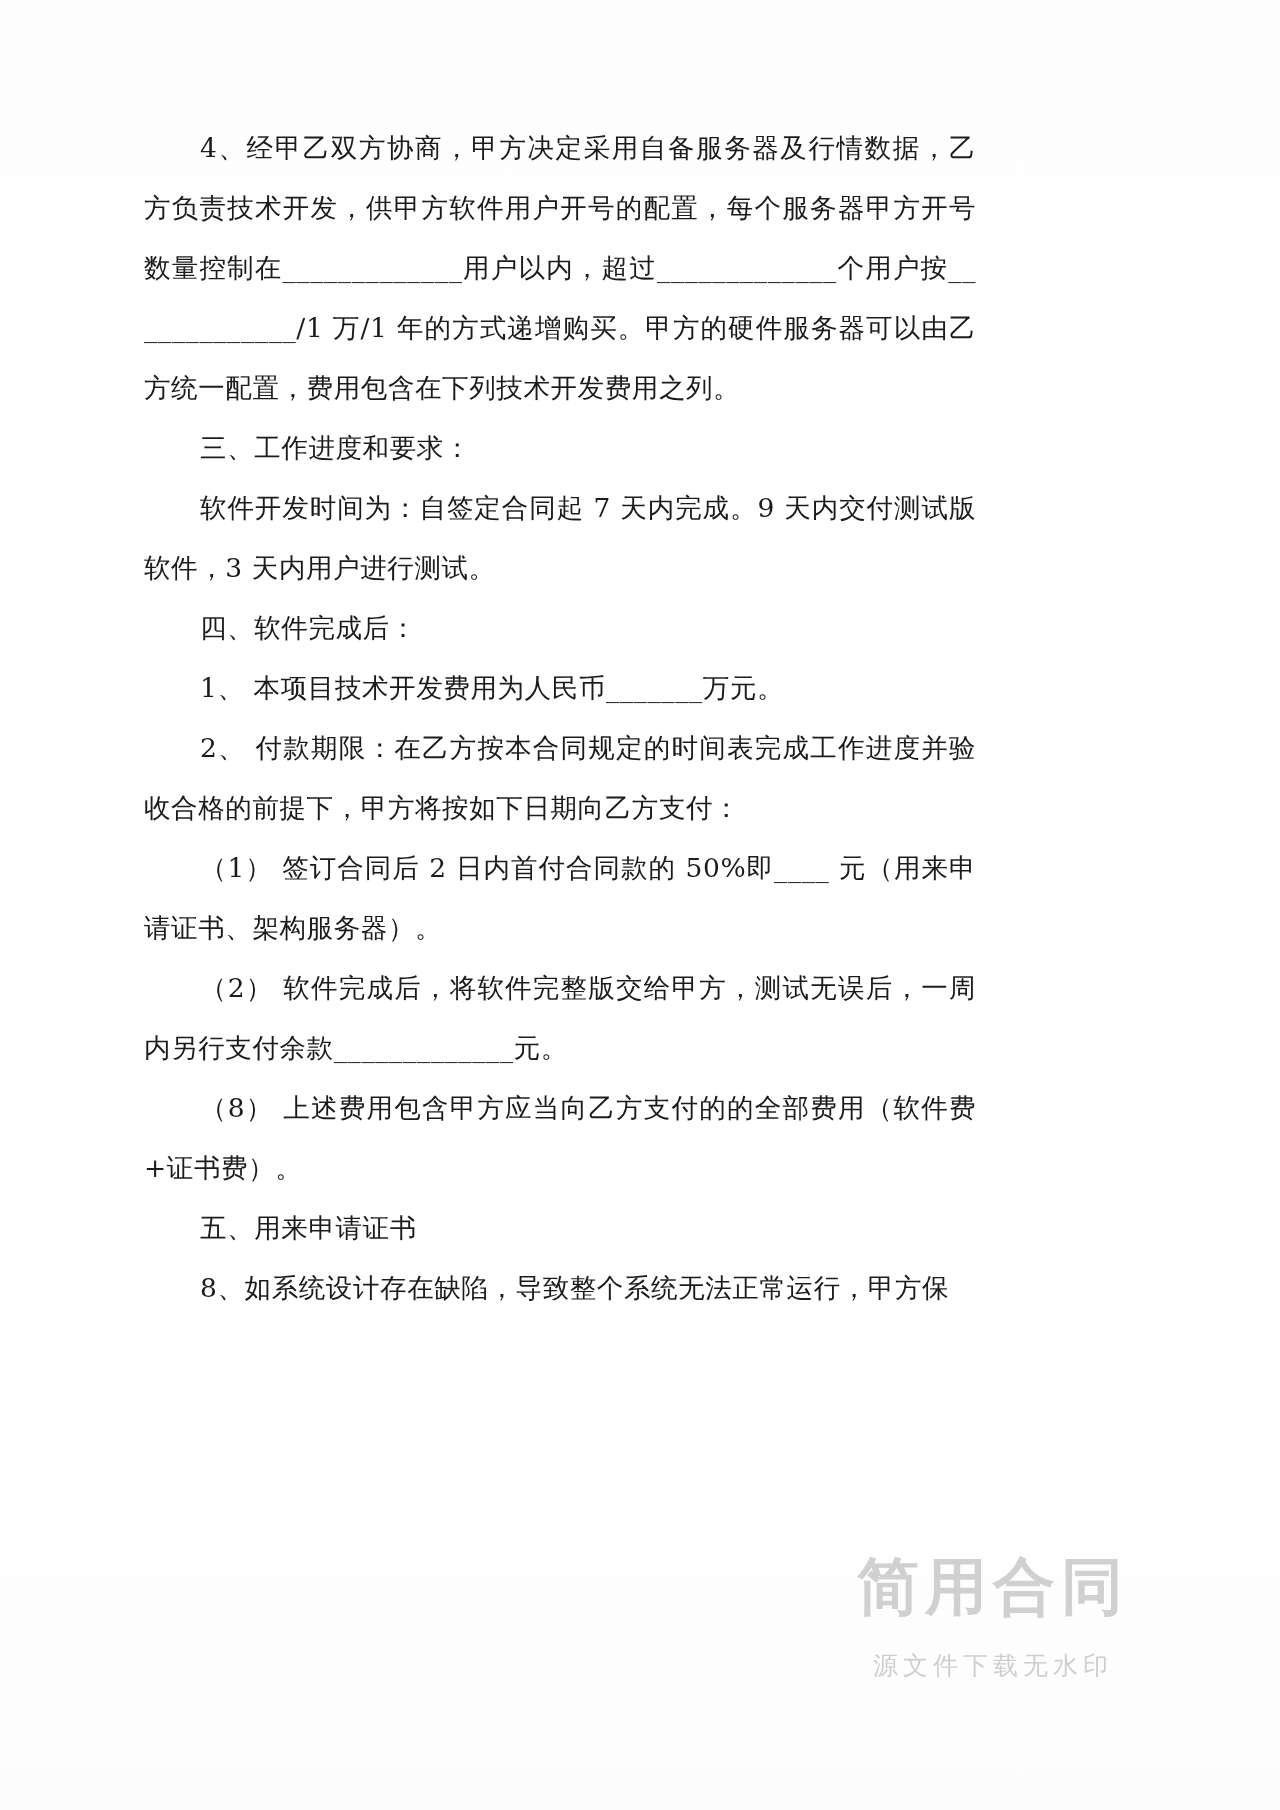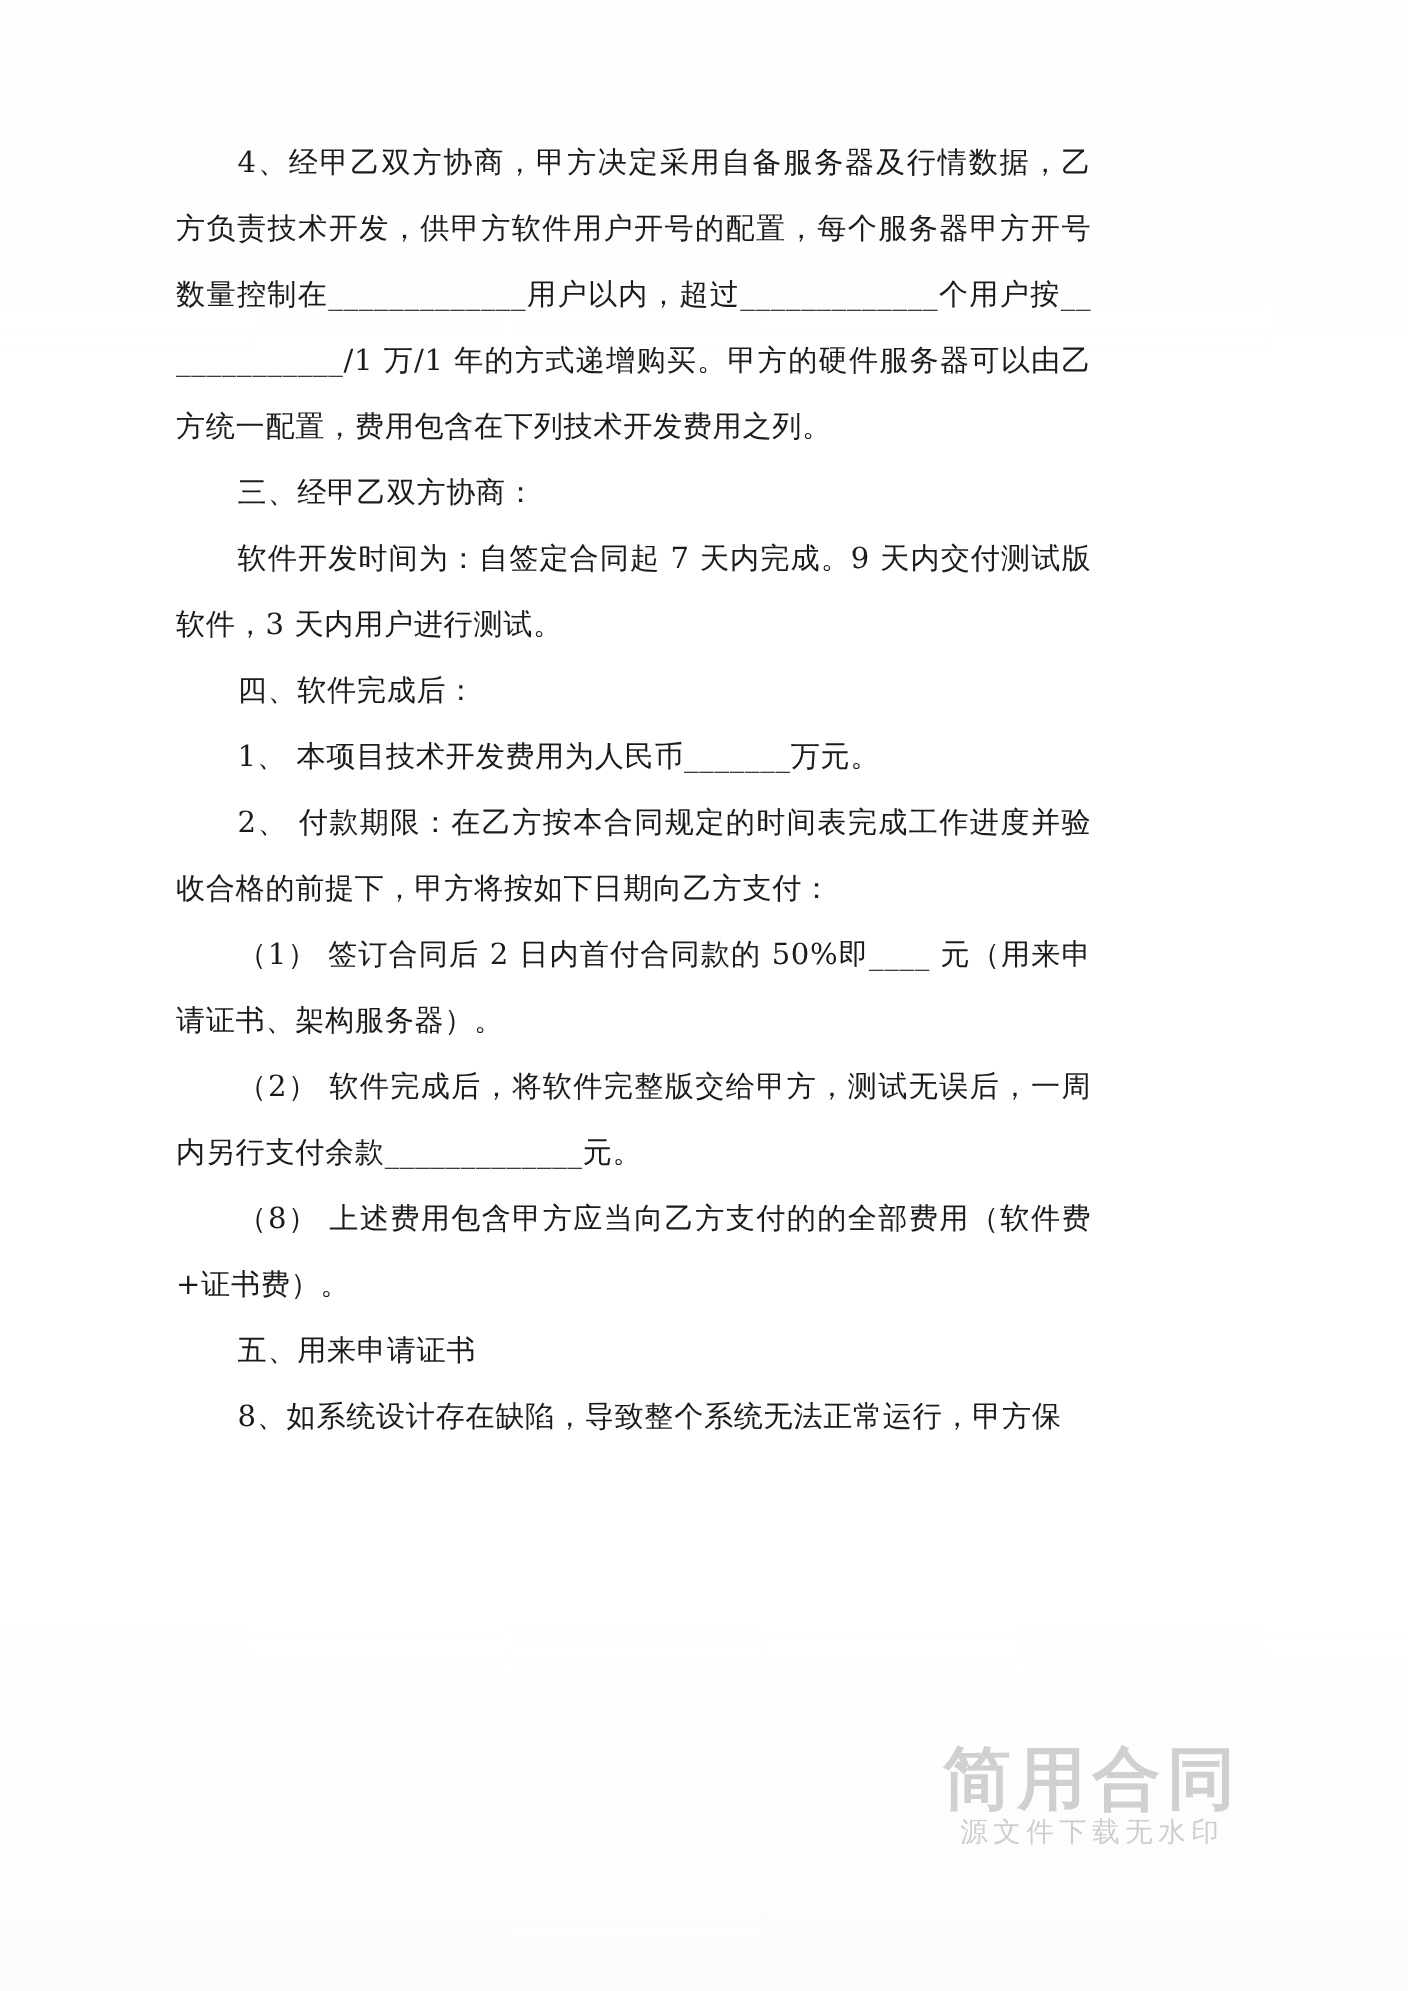--- a/index.html
+++ b/index.html
@@ -22,21 +22,21 @@
   
   .paper-texture {
     position: absolute;
     inset: 0;
     background:
       linear-gradient(180deg, #fdfdfd 0%, #ffffff 20%, #ffffff 80%, #fcfcfc 100%);
     pointer-events: none;
   }
   .content {
     position: absolute;
-    left: 160px;
+    left: 144px;
     top: 118px;
     width: 832px;
   }
   p.para {
     margin: 0 0 0 0;
     padding: 0;
     color: #1b1b1b;
     font-family: "DejaVu Serif", "Liberation Serif", serif;
     font-size: 26.5px;
     line-height: 60px;
@@ -64,37 +64,37 @@
     font-family: "DejaVu Sans", "Liberation Sans", sans-serif;
     font-weight: bold;
     font-size: 62px;
     letter-spacing: 6px;
     color: rgba(140,140,140,0.40);
     line-height: 1.05;
     white-space: nowrap;
     margin-top: 20px;
   }
   .wm-sub {
-    margin-top: 0;
+    margin-top: 30px;
     font-family: "DejaVu Sans", "Liberation Sans", sans-serif;
     font-size: 25px;
     letter-spacing: 5px;
     color: rgba(150,150,150,0.46);
     white-space: nowrap;
   }
 </style>
 </head>
 <body>
 
 <div class="page">
   <div class="paper-texture"></div>
 
   <div class="content">
     <p class="para indent">4、经甲乙双方协商，甲方决定采用自备服务器及行情数据，乙方负责技术开发，供甲方软件用户开号的配置，每个服务器甲方开号数量控制在_____________用户以内，超过_____________个用户按_____________/1 万/1 年的方式递增购买。甲方的硬件服务器可以由乙方统一配置，费用包含在下列技术开发费用之列。</p>
-    <p class="para indent">三、经甲乙双方协商：</p>
+    <p class="para indent">三、工作进度和要求：</p>
     <p class="para indent">软件开发时间为：自签定合同起 7 天内完成。9 天内交付测试版软件，3 天内用户进行测试。</p>
     <p class="para indent">四、软件完成后：</p>
     <p class="para indent">1、 本项目技术开发费用为人民币_______万元。</p>
     <p class="para indent">2、 付款期限：在乙方按本合同规定的时间表完成工作进度并验收合格的前提下，甲方将按如下日期向乙方支付：</p>
     <p class="para indent">（1） 签订合同后 2 日内首付合同款的 50%即____ 元（用来申请证书、架构服务器）。</p>
     <p class="para indent">（2） 软件完成后，将软件完整版交给甲方，测试无误后，一周内另行支付余款_____________元。</p>
     <p class="para indent">（8） 上述费用包含甲方应当向乙方支付的的全部费用（软件费+证书费）。</p>
     <p class="para indent">五、用来申请证书</p>
     <p class="para indent">8、如系统设计存在缺陷，导致整个系统无法正常运行，甲方保</p>
   </div>

